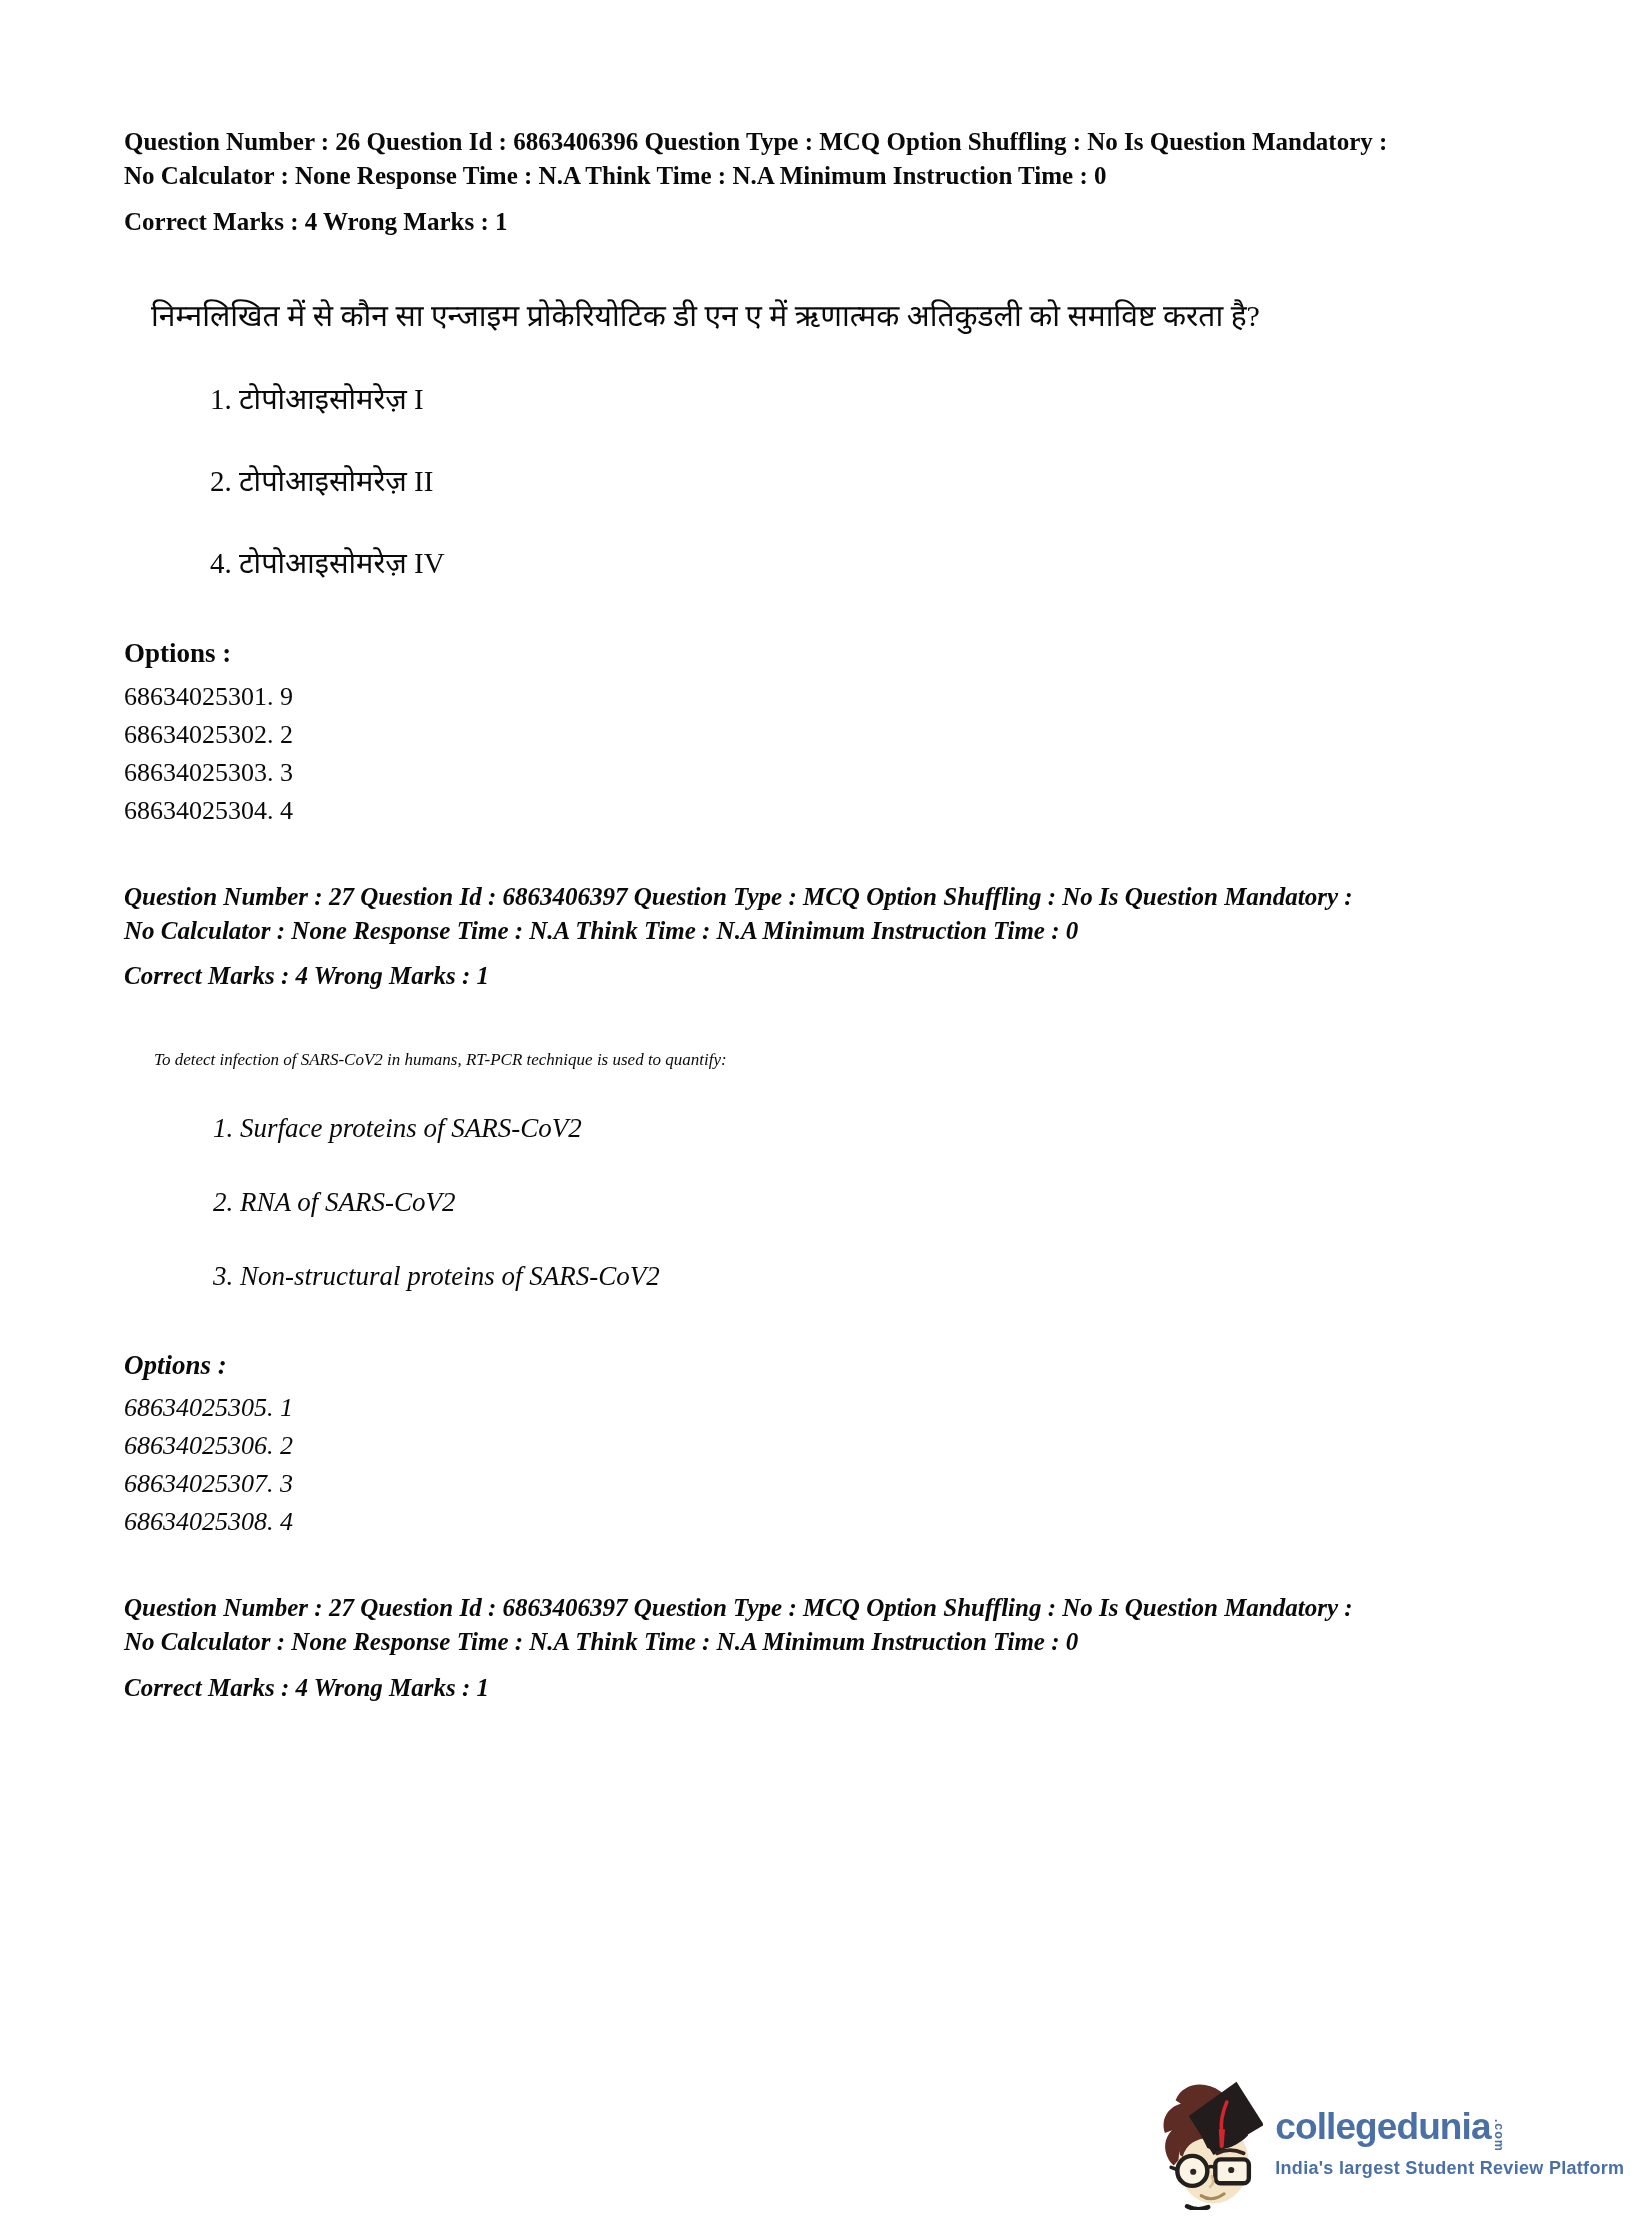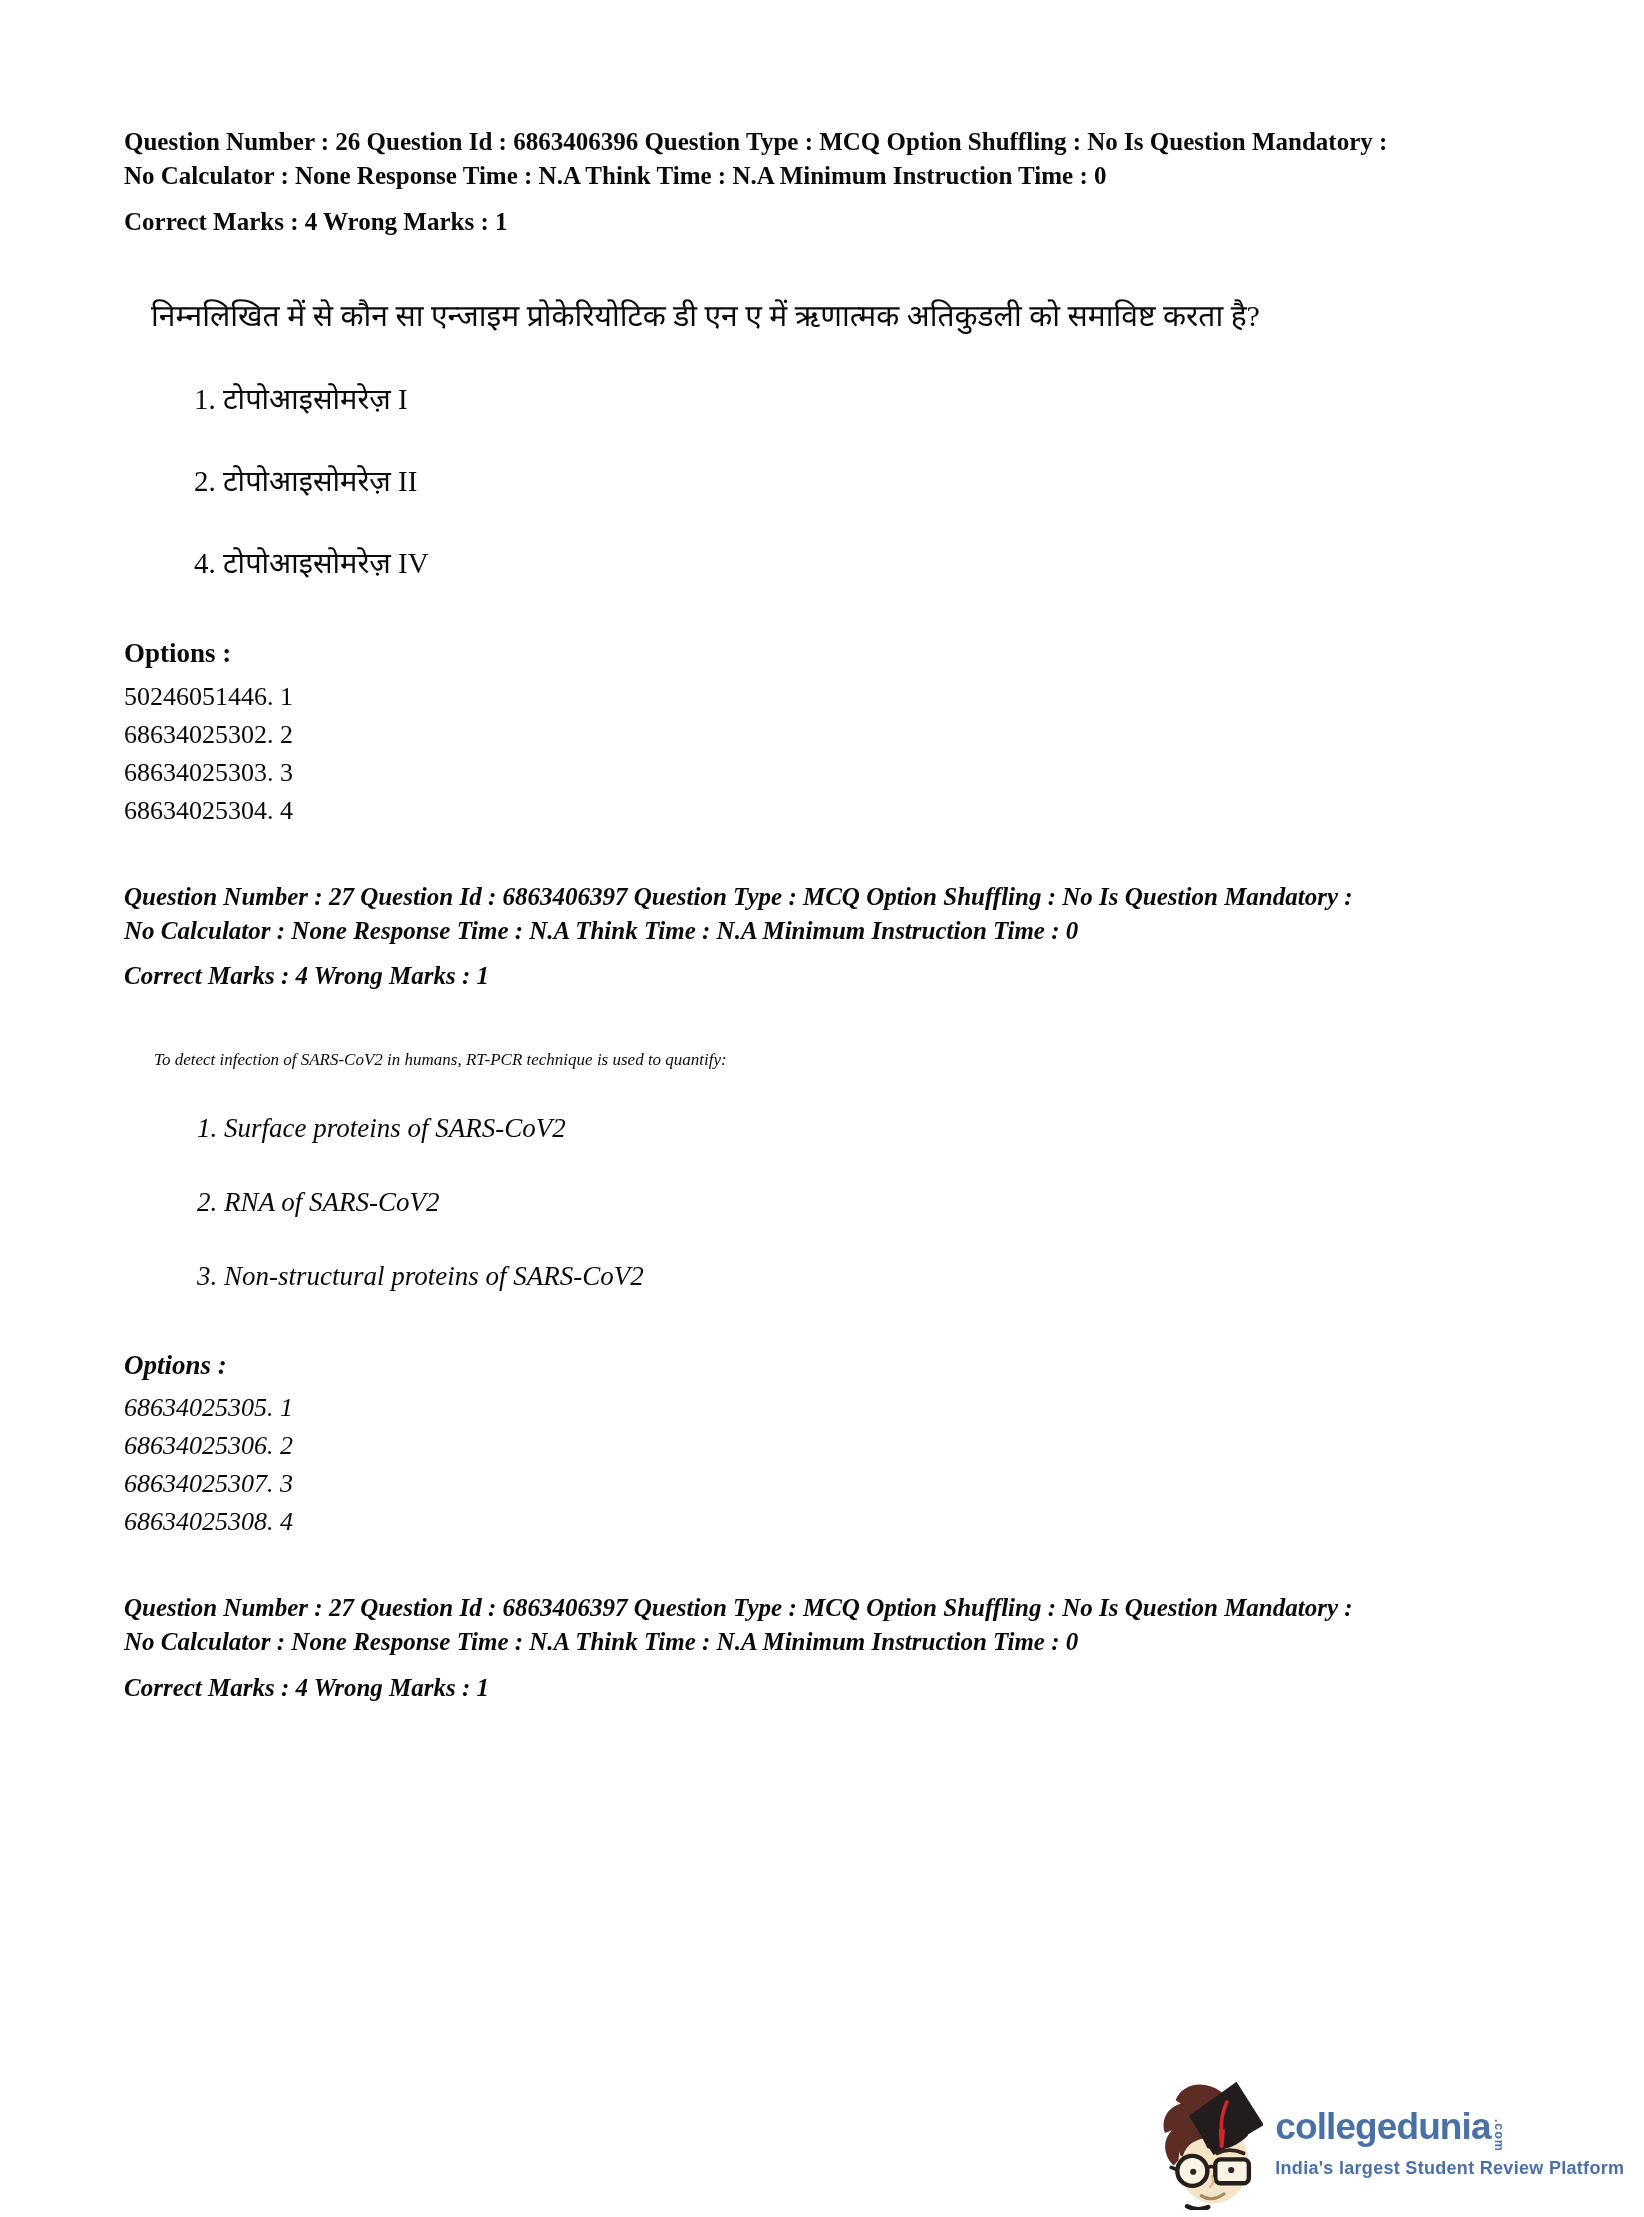--- a/index.html
+++ b/index.html
@@ -41,21 +41,21 @@
   .question{
     margin:56px 0 0 27px;
     font-size:30px;
     line-height:1.4;
   }
   .question-en{
     margin:56px 0 0 30px;
     font-size:17px;
     line-height:1.35;
   }
-  .choices{margin:0;padding:0;}
+  .choices{margin:16px;padding:0;}
   .choice{
     margin:43px 0 0 70px;
     font-size:29px;
     line-height:1.35;
   }
   .choice-en{
     margin:39px 0 0 73px;
     font-size:27px;
     line-height:1.3;
   }
@@ -142,21 +142,21 @@
         <p class="meta-line marks">Correct Marks : 4 Wrong Marks : 1</p>
       </div>
       <p class="question">निम्नलिखित में से कौन सा एन्जाइम प्रोकेरियोटिक डी एन ए में ऋणात्मक अतिकुडली को समाविष्ट करता है?</p>
       <div class="choices">
         <p class="choice">1. टोपोआइसोमरेज़ I</p>
         <p class="choice">2. टोपोआइसोमरेज़  II</p>
         <p class="choice">4. टोपोआइसोमरेज़  IV</p>
       </div>
       <p class="options-label">Options :</p>
       <div class="option-ids">
-        <p class="option-id">50246051446. 1</p>
+        <p class="option-id">68634025301. 9</p>
         <p class="option-id">68634025302. 2</p>
         <p class="option-id">68634025303. 3</p>
         <p class="option-id">68634025304. 4</p>
       </div>
     </section>
 
     <section class="block">
       <div>
         <p class="meta-line">Question Number : 27 Question Id : 6863406397 Question Type : MCQ Option Shuffling : No Is Question Mandatory :</p>
         <p class="meta-line">No Calculator : None Response Time : N.A Think Time : N.A Minimum Instruction Time : 0</p>

